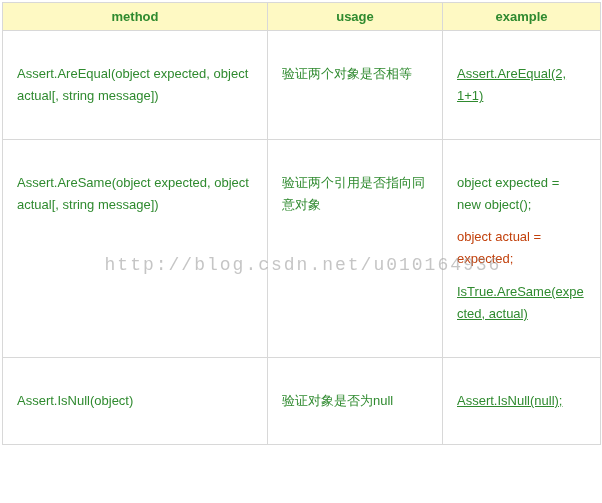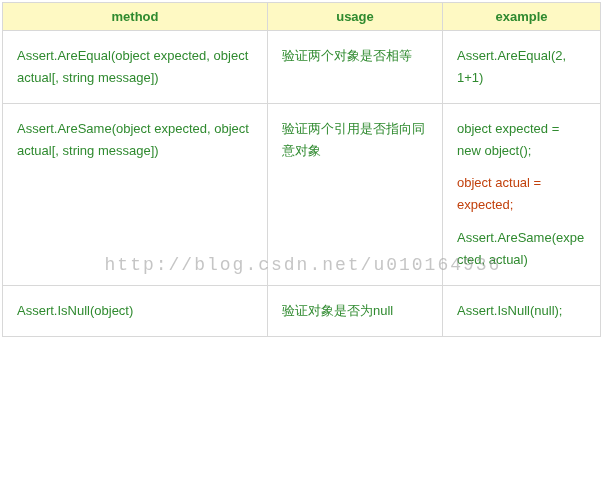--- a/index.html
+++ b/index.html
@@ -22,30 +22,30 @@
   th {
     background: #fef9c3;
     color: #2f8a2f;
     font-weight: bold;
     text-align: center;
     padding: 6px 4px;
     border: 1px solid #d8d8d8;
   }
   td {
     border: 1px solid #d8d8d8;
-    padding: 14px 14px;
+    padding: 32px 14px;
     vertical-align: top;
     color: #2f8a2f;
     line-height: 1.7;
     word-break: break-word;
   }
   td p {
     margin: 0 0 10px 0;
   }
-  td p:last-child { margin-bottom: 0; }
+  td p:last-child { margin-bottom: 0; text-decoration: underline; }
   .plain { color: #c2410c; }
   .watermark {
     position: absolute;
     top: 255px;
     left: 0;
     right: 0;
     text-align: center;
     font-family: "Courier New", monospace;
     font-size: 18px;
     color: rgba(150,150,150,0.55);
@@ -77,21 +77,21 @@
         <td>
           <p>Assert.AreEqual(2, 1+1)</p>
         </td>
       </tr>
       <tr>
         <td>Assert.AreSame(object expected, object actual[, string message])</td>
         <td>验证两个引用是否指向同意对象</td>
         <td>
           <p>object expected = new object();</p>
           <p class="plain">object actual = expected;</p>
-          <p>Assert.AreSame(expected, actual)</p>
+          <p>IsTrue.AreSame(expected, actual)</p>
         </td>
       </tr>
       <tr>
         <td>Assert.IsNull(object)</td>
         <td>验证对象是否为null</td>
         <td>
           <p>Assert.IsNull(null);</p>
         </td>
       </tr>
     </tbody>

